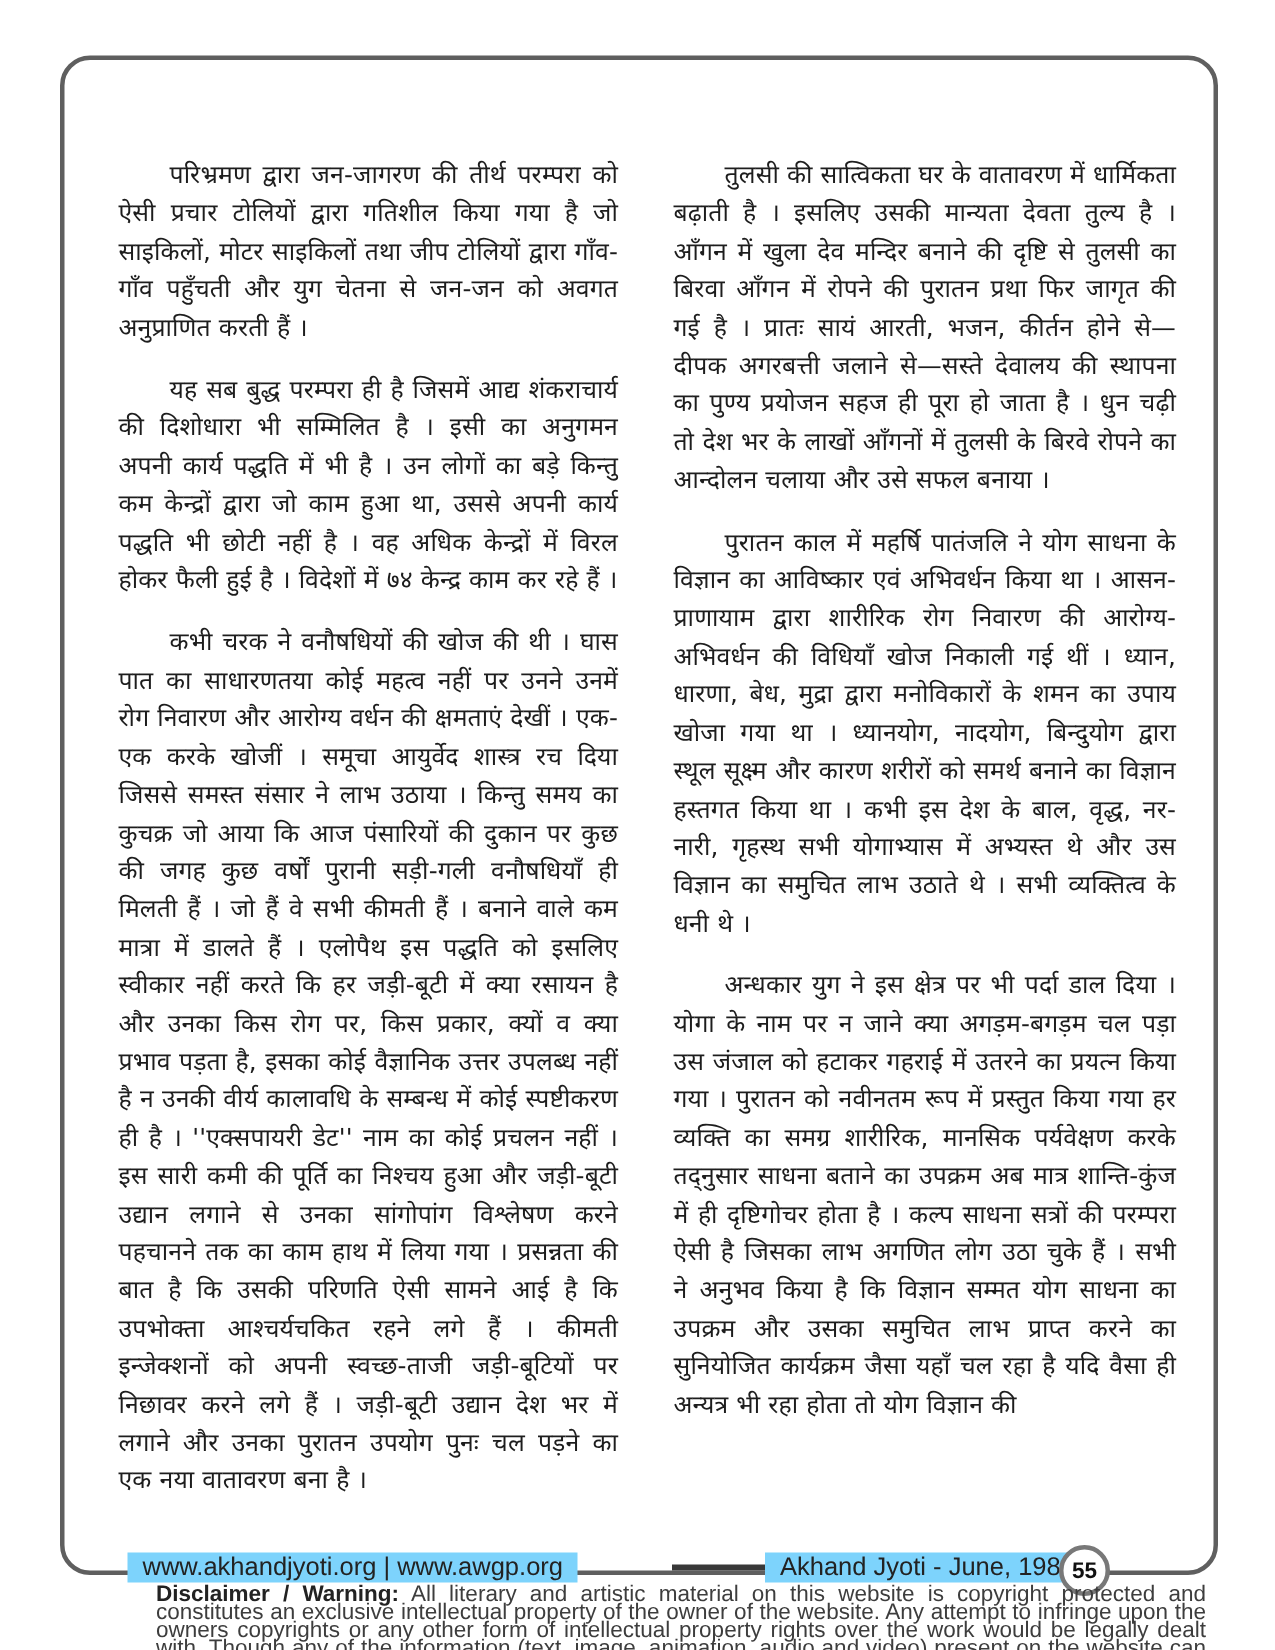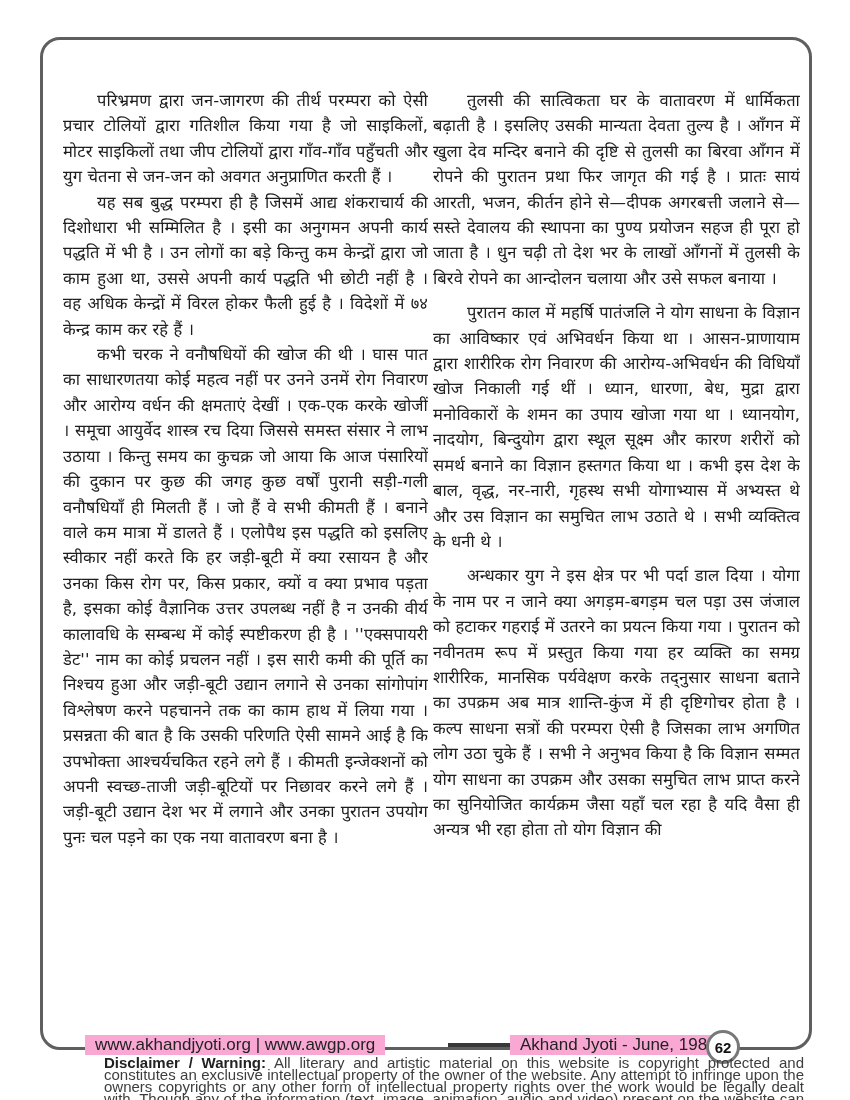--- a/index.html
+++ b/index.html
@@ -5,24 +5,24 @@
   html,body{margin:0;padding:0;background:#ffffff;}
   .page{position:relative;width:850px;height:1100px;background:#ffffff;overflow:hidden;
         font-family:"DejaVu Sans",sans-serif;}
   .frame{position:absolute;left:40px;top:37px;width:766px;height:1007px;
          border:3px solid #5f5f5f;border-radius:20px;background:transparent;}
   .col{position:absolute;top:88px;height:950px;overflow:hidden;color:#1d1d1d;
        font-size:16.5px;line-height:25.4px;text-align:justify;font-weight:500;
        letter-spacing:0.1px;}
   .col-left{left:63px;width:365px;}
   .col-right{left:433px;width:367px;}
-  .para{margin:0;}
+  .para{margin:16px;}
   .col-right .para{margin-bottom:9px;}
   .indent{text-indent:34px;}
-  .footer-text{position:absolute;top:1035px;background:#f9a8d4;padding:0 10px;
+  .footer-text{position:absolute;top:1035px;background:#7dd3fc;padding:0 10px;
                font-family:"Liberation Sans",sans-serif;font-size:17px;color:#222222;
                white-space:nowrap;}
   .footer-left{left:85px;}
   .footer-issue{left:510px;}
   .dark-seg{position:absolute;left:448px;top:1043px;width:62px;height:4px;background:#383838;}
   .page-badge{position:absolute;left:706px;top:1030px;width:34px;height:34px;border-radius:50%;
               background:#ffffff;border:3px solid #787878;box-sizing:border-box;
               display:flex;align-items:center;justify-content:center;
               font-family:"Liberation Sans",sans-serif;font-weight:bold;font-size:15px;color:#111111;}
   .disclaimer{position:absolute;left:104px;top:1057px;width:700px;
@@ -49,20 +49,20 @@
     <p class="para indent">अन्धकार युग ने इस क्षेत्र पर भी पर्दा डाल दिया । योगा के नाम पर न जाने क्या अगड़म-बगड़म चल पड़ा उस जंजाल को हटाकर गहराई में उतरने का प्रयत्न किया गया । पुरातन को नवीनतम रूप में प्रस्तुत किया गया हर व्यक्ति का समग्र शारीरिक, मानसिक पर्यवेक्षण करके तद्नुसार साधना बताने का उपक्रम अब मात्र शान्ति-कुंज में ही दृष्टिगोचर होता है । कल्प साधना सत्रों की परम्परा ऐसी है जिसका लाभ अगणित लोग उठा चुके हैं । सभी ने अनुभव किया है कि विज्ञान सम्मत योग साधना का उपक्रम और उसका समुचित लाभ प्राप्त करने का सुनियोजित कार्यक्रम जैसा यहाँ चल रहा है यदि वैसा ही अन्यत्र भी रहा होता तो योग विज्ञान की</p>
   </div>
 
   <div class="dark-seg"></div>
 
   <div class="footer-text footer-left">www.akhandjyoti.org | www.awgp.org</div>
 
   <div class="footer-text footer-issue">Akhand Jyoti - June, 1984</div>
 
   <div class="page-badge">
-    <span>62</span>
+    <span>55</span>
   </div>
 
   <div class="disclaimer">
     <span class="dlabel">Disclaimer / Warning:</span><span> All literary and artistic material on this website is copyright protected and constitutes an exclusive intellectual property of the owner of the website. Any attempt to infringe upon the owners copyrights or any other form of intellectual property rights over the work would be legally dealt with. Though any of the information (text, image, animation, audio and video) present on the website can be used for propagation with prior written consent.</span>
   </div>
 
 </div>
 
 </body></html>

